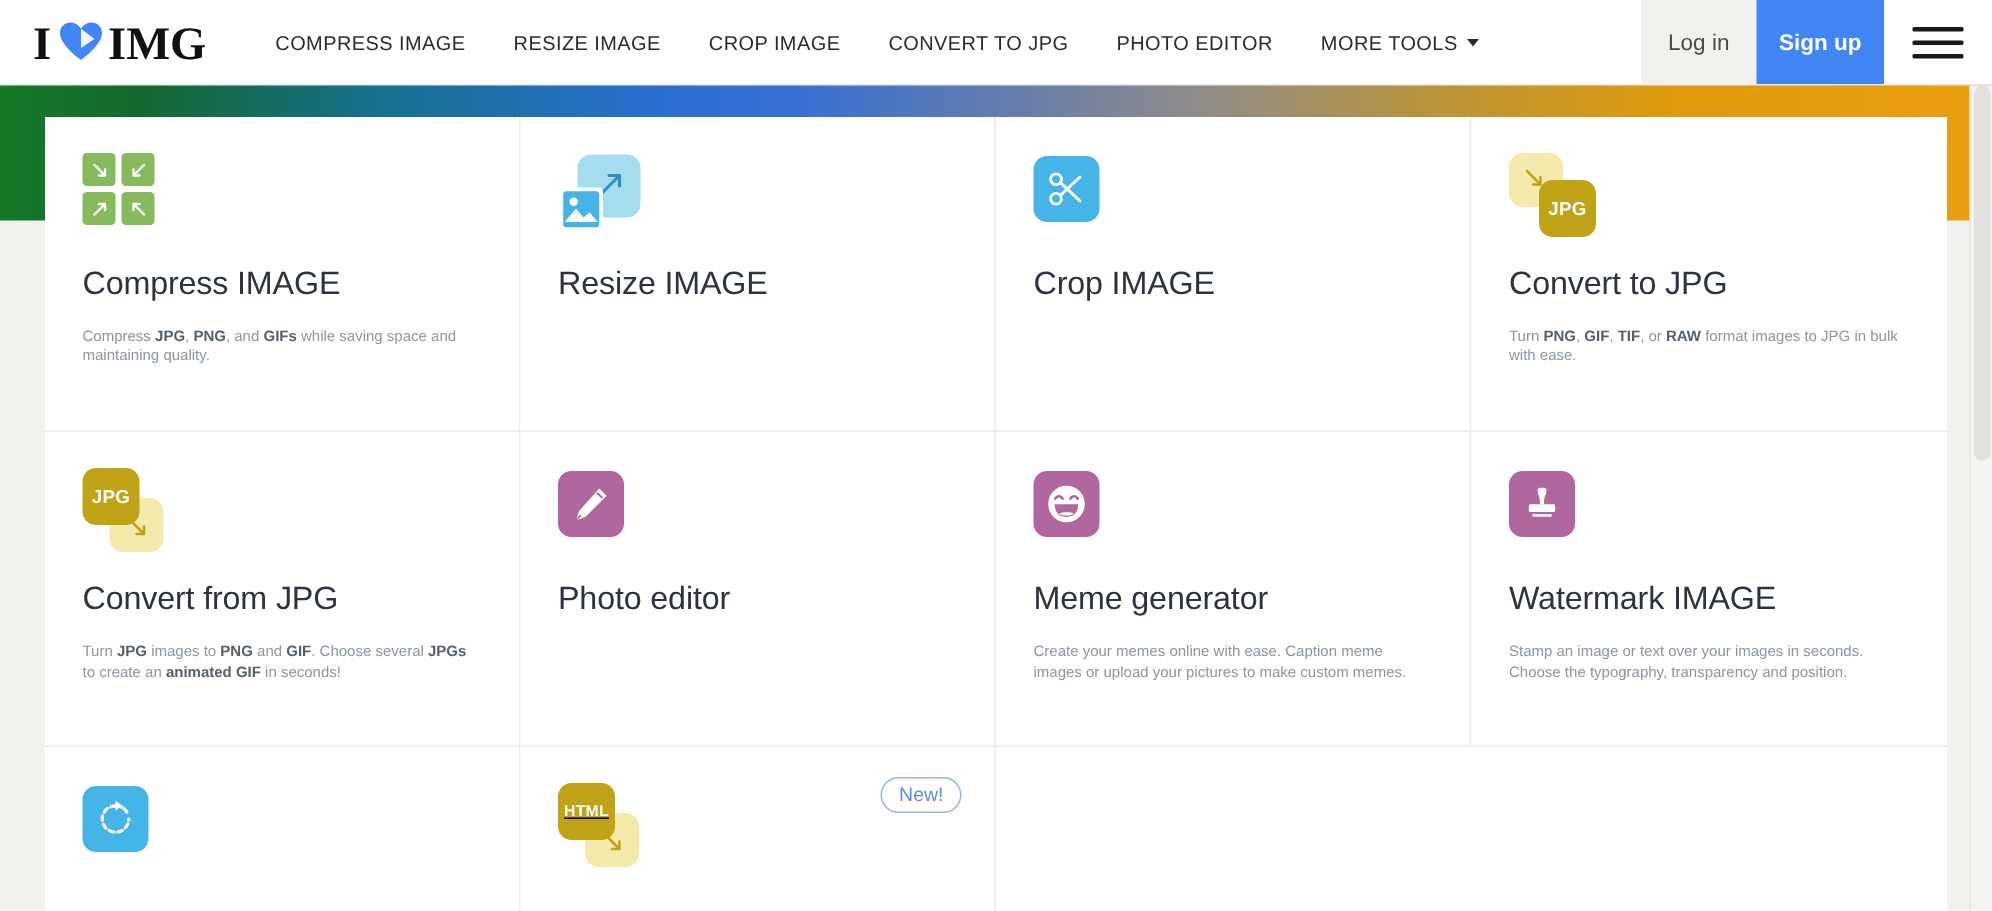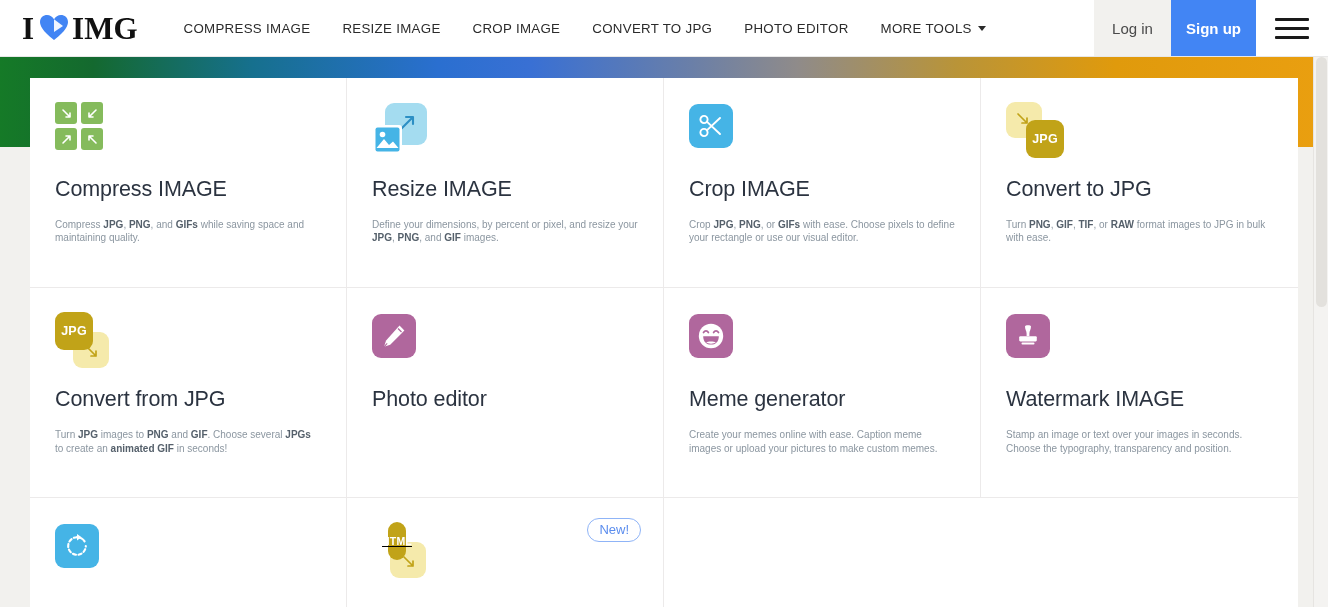--- a/index.html
+++ b/index.html
@@ -316,35 +316,33 @@
           <div class="ic" style="left:0;top:22px;">
             <svg width="31" height="31" viewBox="0 0 31 31">
               <rect x="1" y="1" width="29" height="29" rx="3" fill="#ffffff"></rect>
               <rect x="3.5" y="3.5" width="24" height="24" rx="2" fill="#45b4e6"></rect>
               <circle cx="10.5" cy="10.5" r="2.8" fill="#ffffff"></circle>
               <path d="M4.5 24 L12 15 L17 21 L21 17.5 L26.5 24 Z" fill="#ffffff"></path>
             </svg>
           </div>
         </div>
         <div class="card-title">Resize IMAGE</div>
-        <div class="card-desc">Define your dimensions, by percent or pixel, and resize your <b>JPG</b>, <b>PNG</b>, and <b>GIF</b> images.</div>
       </div>
 
       <div class="card">
         <div class="card-icon">
           <div class="tile tile-blue ic" style="width:44px;height:44px;left:0;top:2px;">
             <svg width="26" height="26" viewBox="0 0 26 26">
               <circle cx="6" cy="19.5" r="3.6" fill="none" stroke="#fff" stroke-width="1.9"></circle>
               <circle cx="6" cy="6.5" r="3.6" fill="none" stroke="#fff" stroke-width="1.9"></circle>
               <path d="M8.8 8.6 L22 21 M8.8 17.4 L22 5" stroke="#fff" stroke-width="1.9" stroke-linecap="round"></path>
             </svg>
           </div>
         </div>
         <div class="card-title">Crop IMAGE</div>
-        <div class="card-desc">Crop <b>JPG</b>, <b>PNG</b>, or <b>GIFs</b> with ease. Choose pixels to define your rectangle or use our visual editor.</div>
       </div>
 
       <div class="card">
         <div class="card-icon">
           <div class="tile tile-goldlt ic" style="width:36px;height:36px;left:0;top:0;">
             <svg width="16" height="16" viewBox="0 0 16 16" style="margin-left:-2px;margin-top:-2px;">
                 <path d="M3 3 L12 12 M12 12 L12 7 M12 12 L7 12" stroke="#c1a318" stroke-width="1.7" fill="none" stroke-linecap="round"></path>
               </svg>
           </div>
           <div class="tile tile-gold ic" style="width:38px;height:38px;left:20px;top:18px;">
@@ -427,21 +425,21 @@
       </div>
 
       <div class="card">
         <div class="badge-new">New!</div>
         <div class="card-icon">
           <div class="tile tile-goldlt ic" style="width:36px;height:36px;left:18px;top:20px;">
             <svg width="16" height="16" viewBox="0 0 16 16" style="margin-left:2px;margin-top:4px;">
                 <path d="M3 3 L12 12 M12 12 L12 7 M12 12 L7 12" stroke="#c1a318" stroke-width="1.7" fill="none" stroke-linecap="round"></path>
               </svg>
           </div>
-          <div class="tile tile-gold ic" style="width:18px;height:38px;left:16px;top:0;text-decoration:underline;">
+          <div class="tile tile-gold ic" style="width:38px;height:38px;left:0;top:0;text-decoration:underline;">
             <span class="fmt-label small">HTML</span>
           </div>
         </div>
 
       </div>
 
       <div class="card card-empty"></div>
       <div class="card card-empty"></div>
 
     </div>

